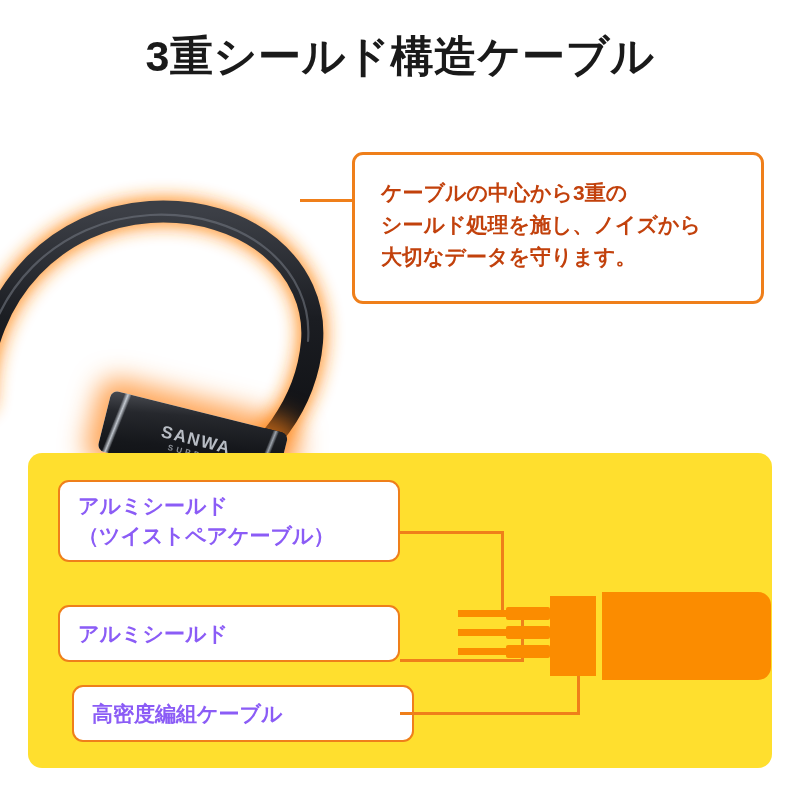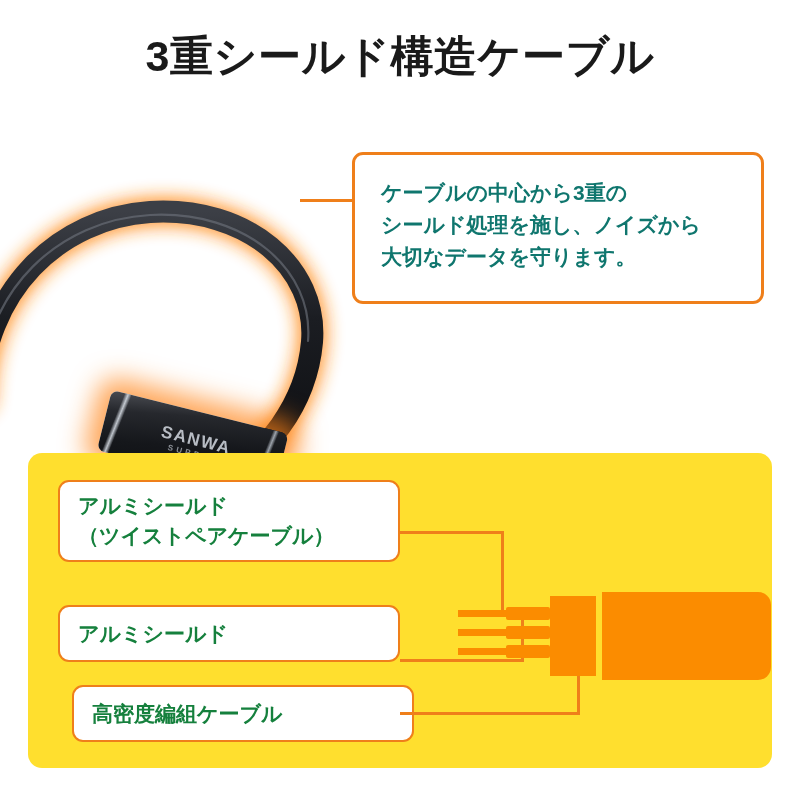--- a/index.html
+++ b/index.html
@@ -120,21 +120,21 @@
     background: #ffffff;
     border: 3px solid #ef7f1a;
     border-radius: 11px;
   }
   .callout-text {
     position: absolute;
     left: 26px;
     top: 22px;
     font-size: 21px;
     font-weight: 700;
-    color: #0f766e;
+    color: #c2410c;
     line-height: 1.52;
     white-space: pre-line;
   }
 
   
   .yellow-panel {
     position: absolute;
     left: 28px;
     top: 453px;
     width: 744px;
@@ -150,21 +150,21 @@
     background: #ffffff;
     border: 2px solid #ef7f1a;
     border-radius: 11px;
     display: flex;
     align-items: center;
   }
   .label-box .label-text {
     padding-left: 18px;
     font-size: 21px;
     font-weight: 700;
-    color: #15803d;
+    color: #8b5cf6;
     line-height: 1.42;
     white-space: pre-line;
   }
   #label-box-0 { left: 30px; top: 27px; width: 342px; height: 82px; }
   #label-box-1 { left: 30px; top: 152px; width: 342px; height: 57px; }
   #label-box-2 { left: 44px; top: 232px; width: 342px; height: 57px; }
 
   
   .lline {
     position: absolute;

